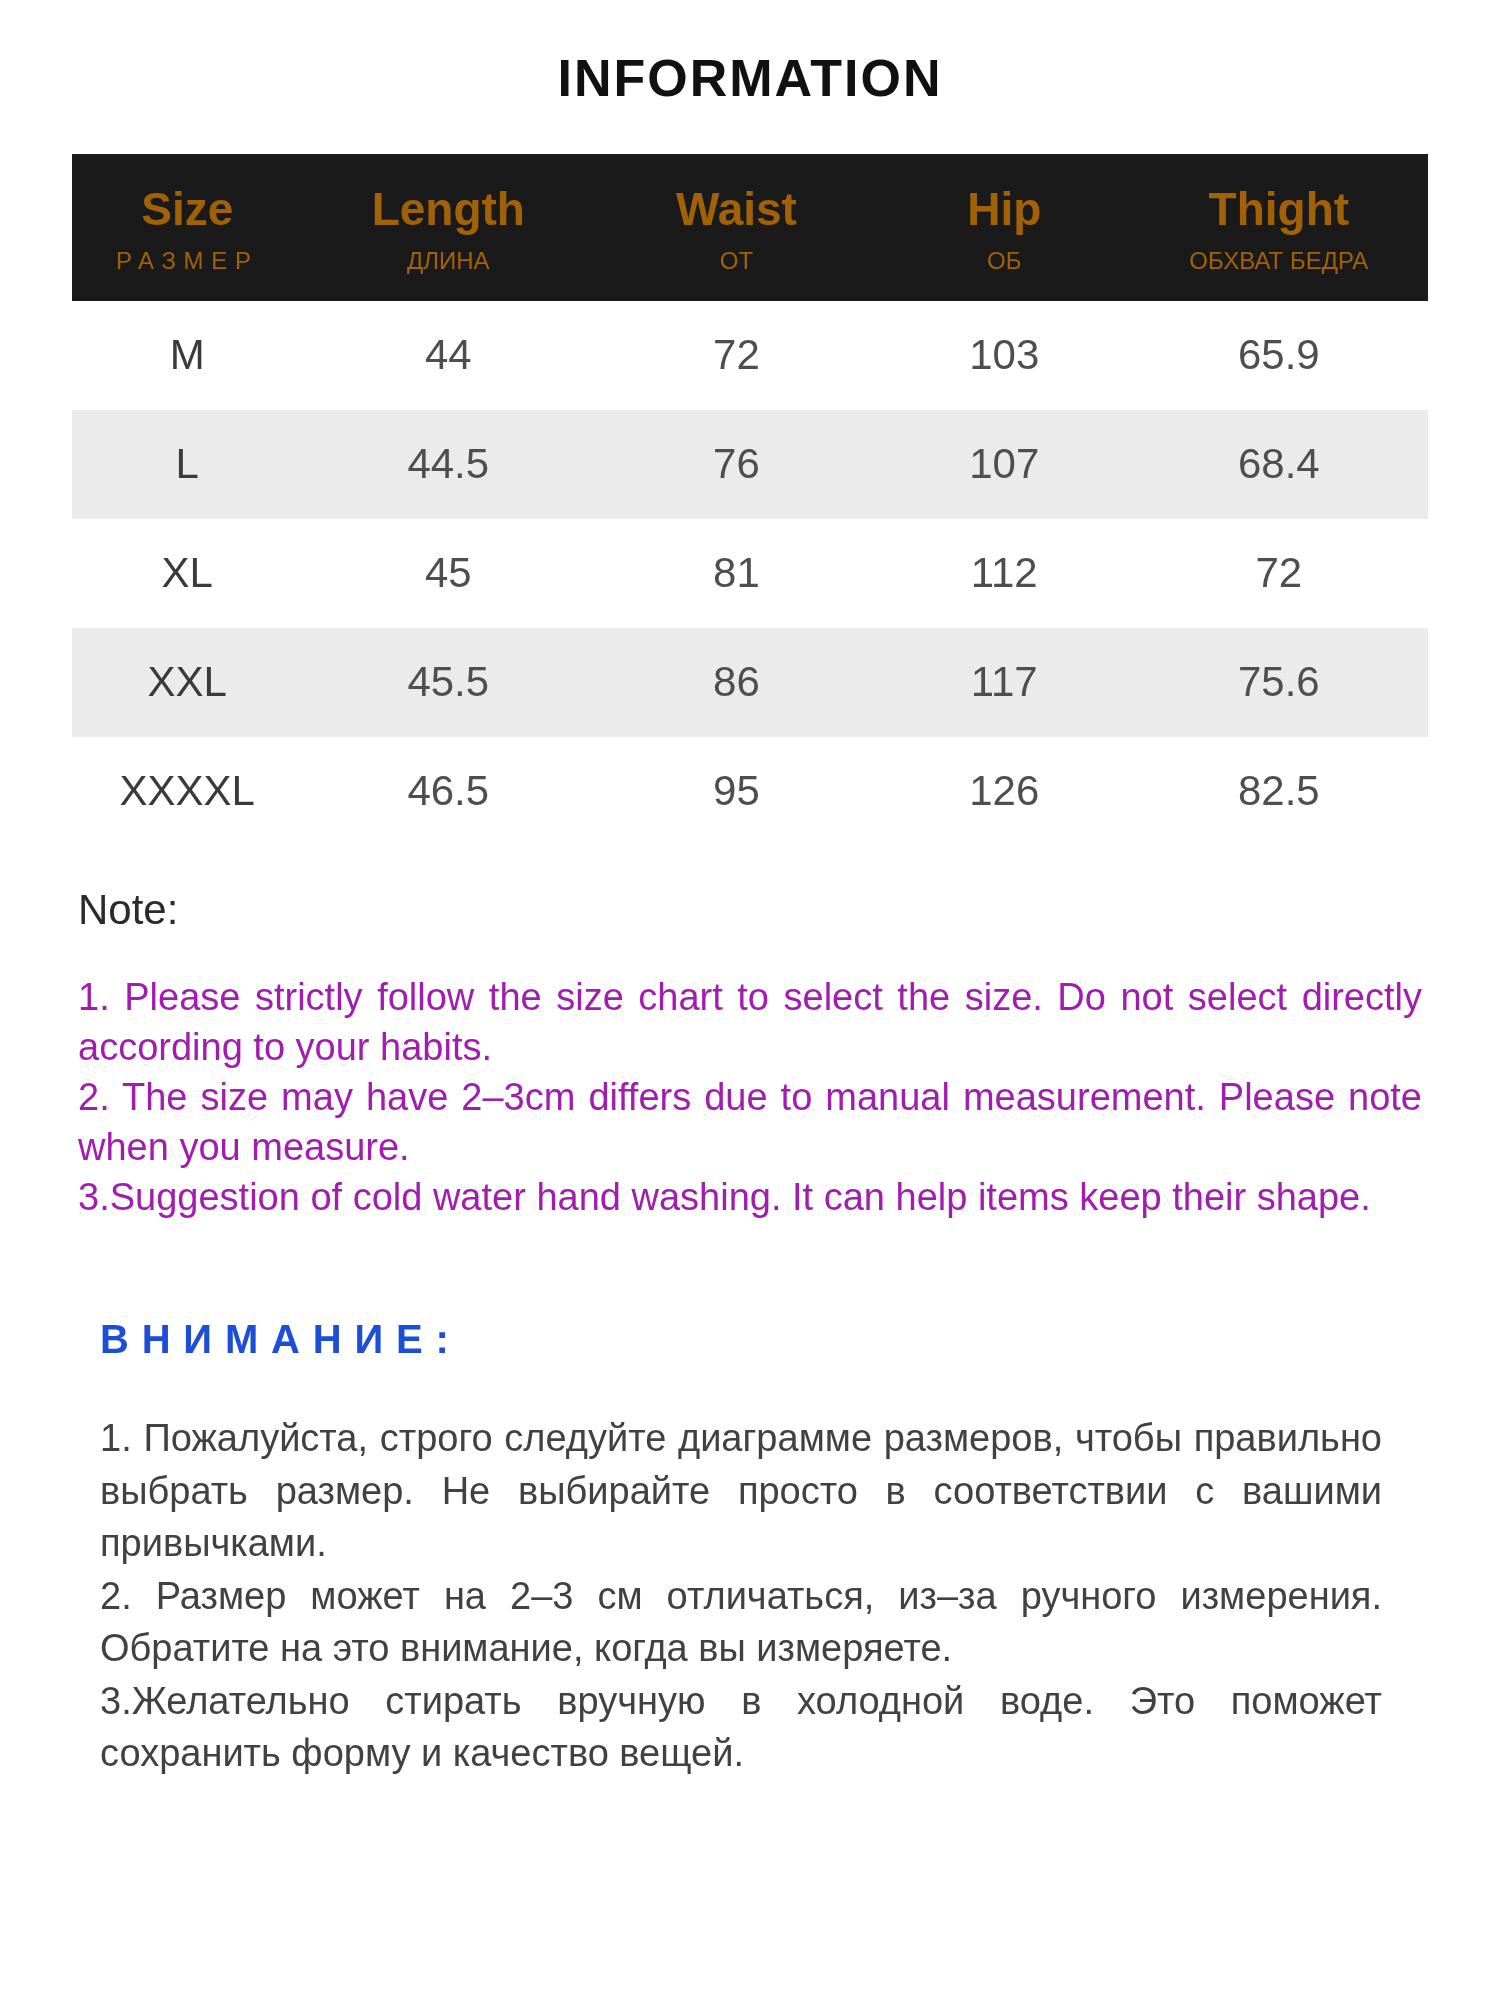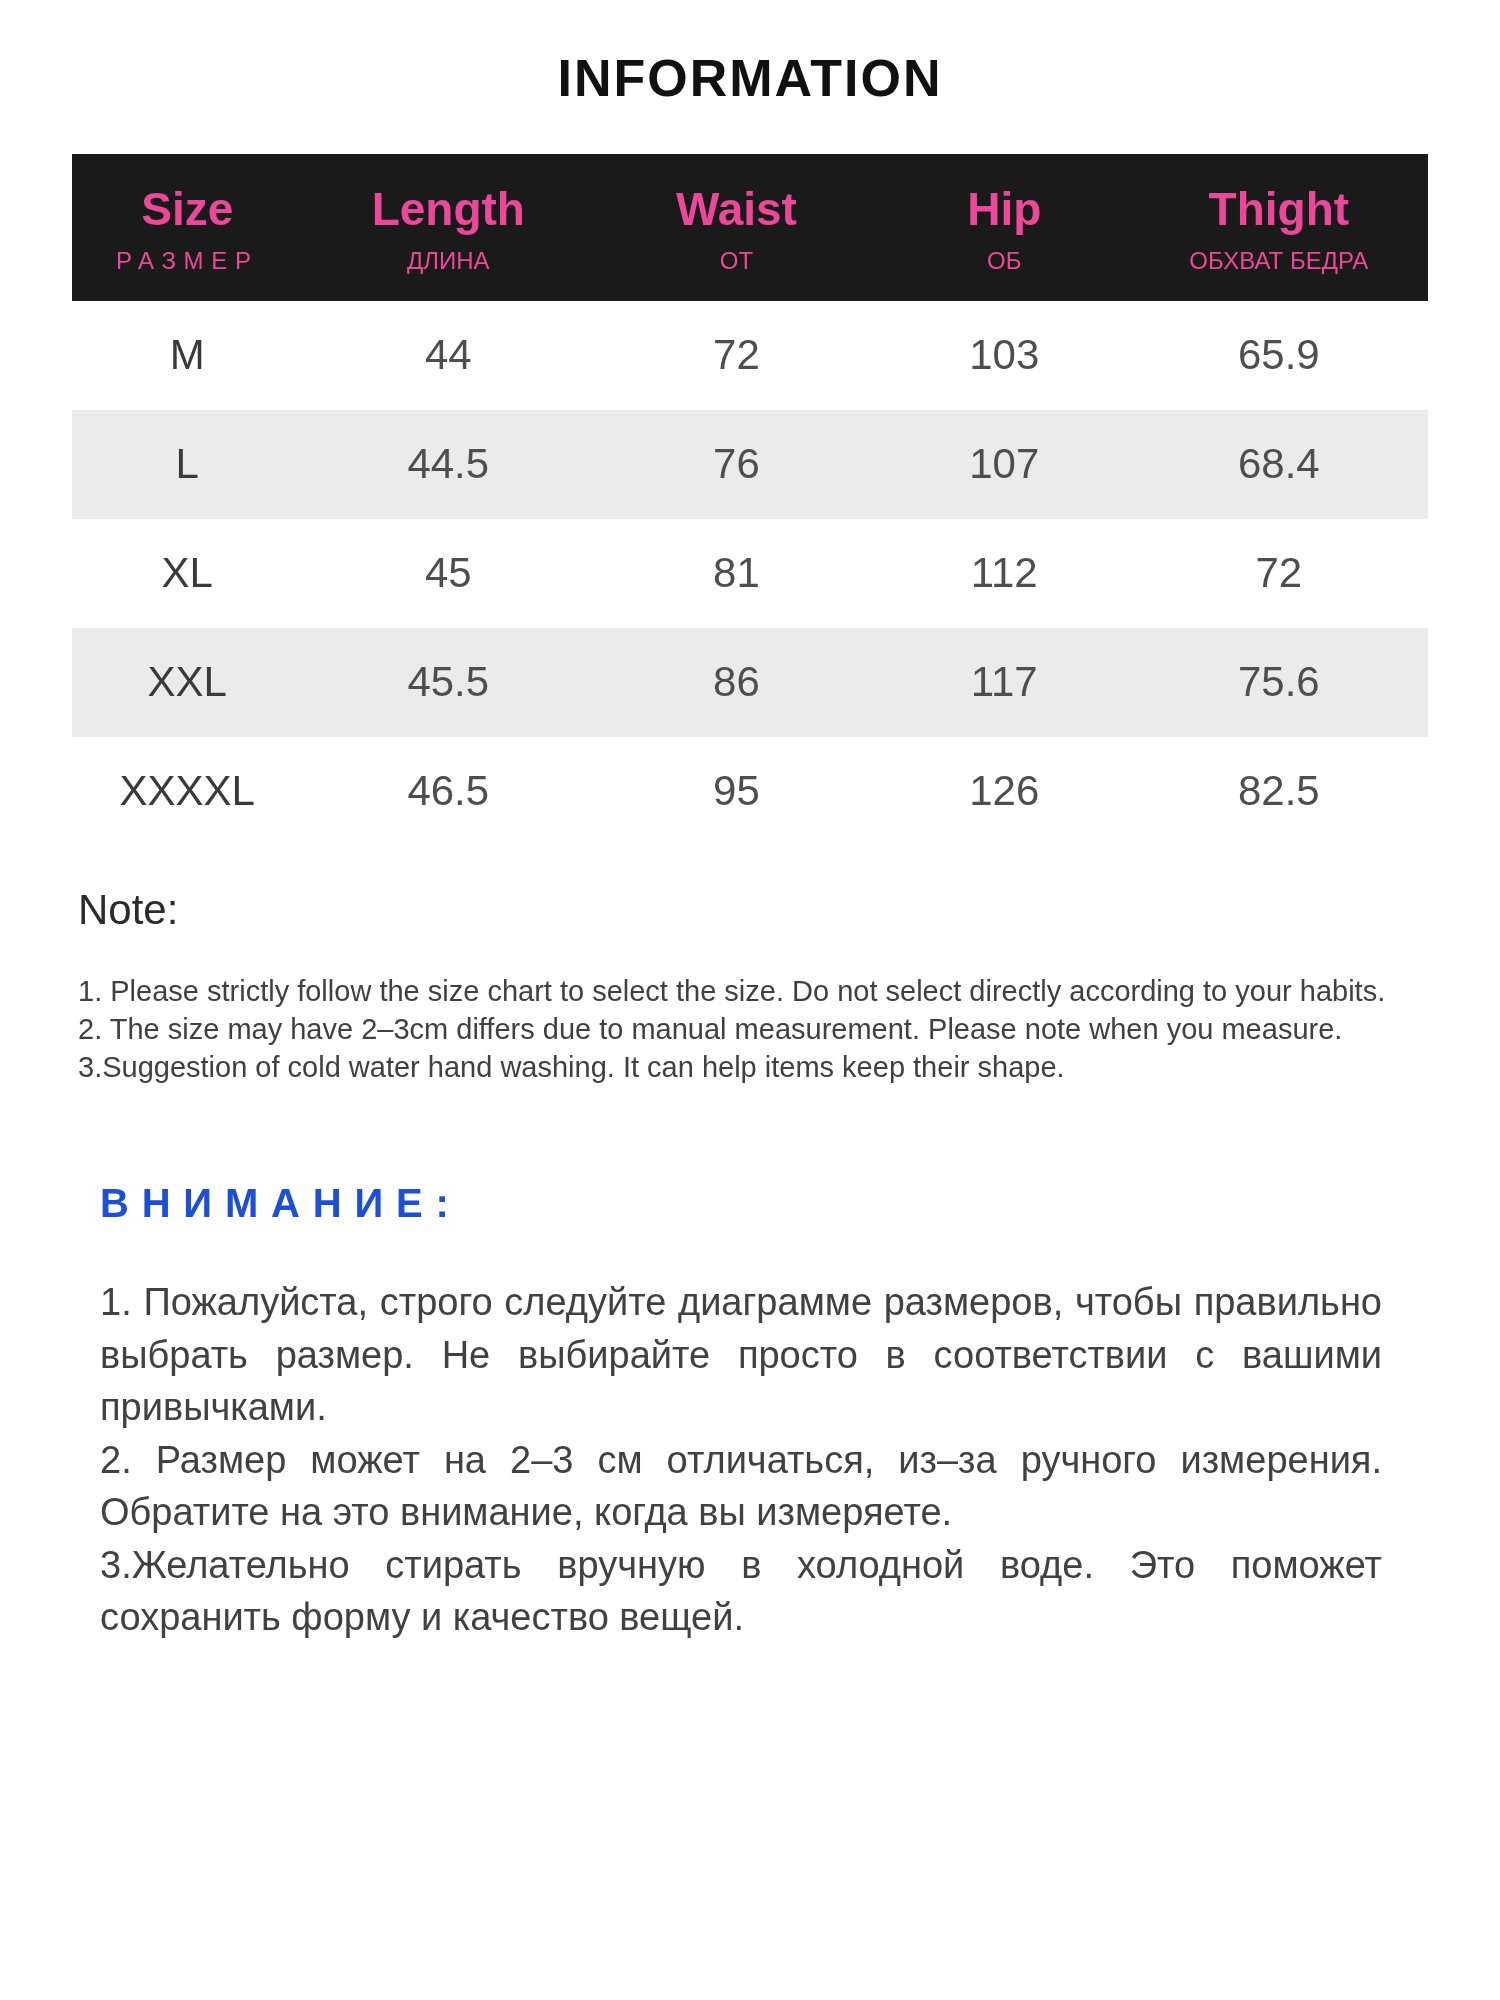--- a/index.html
+++ b/index.html
@@ -33,21 +33,21 @@
     border-collapse:collapse;
     table-layout:fixed;
   }
   table.size-table col.c-size{width:17%;}
   table.size-table col.c-length{width:21.5%;}
   table.size-table col.c-waist{width:21%;}
   table.size-table col.c-hip{width:18.5%;}
   table.size-table col.c-thight{width:22%;}
   thead th{
     background:var(--table-header-bg);
-    color:#ec4899;
+    color:#a16207;
     padding:30px 0 26px;
     text-align:center;
     vertical-align:middle;
   }
   .h-en{
     font-size:46px;
     font-weight:700;
     line-height:1.1;
   }
   .h-ru{
@@ -76,24 +76,24 @@
     margin:40px 78px 0;
   }
   .note-heading{
     font-size:42px;
     font-weight:500;
     color:#2b2b2b;
     margin:0 0 38px;
   }
   .notes-en p{
     margin:0;
-    font-size:29px;
+    font-size:38px;
     line-height:1.32;
     text-align:justify;
-    color:#404040;
+    color:#a21caf;
   }
   .notes-ru{
     margin:95px 118px 0 100px;
   }
   .ru-heading{
     font-size:40px;
     font-weight:600;
     letter-spacing:0.32em;
     color:#1d4ed8;
     margin:0 0 50px;

